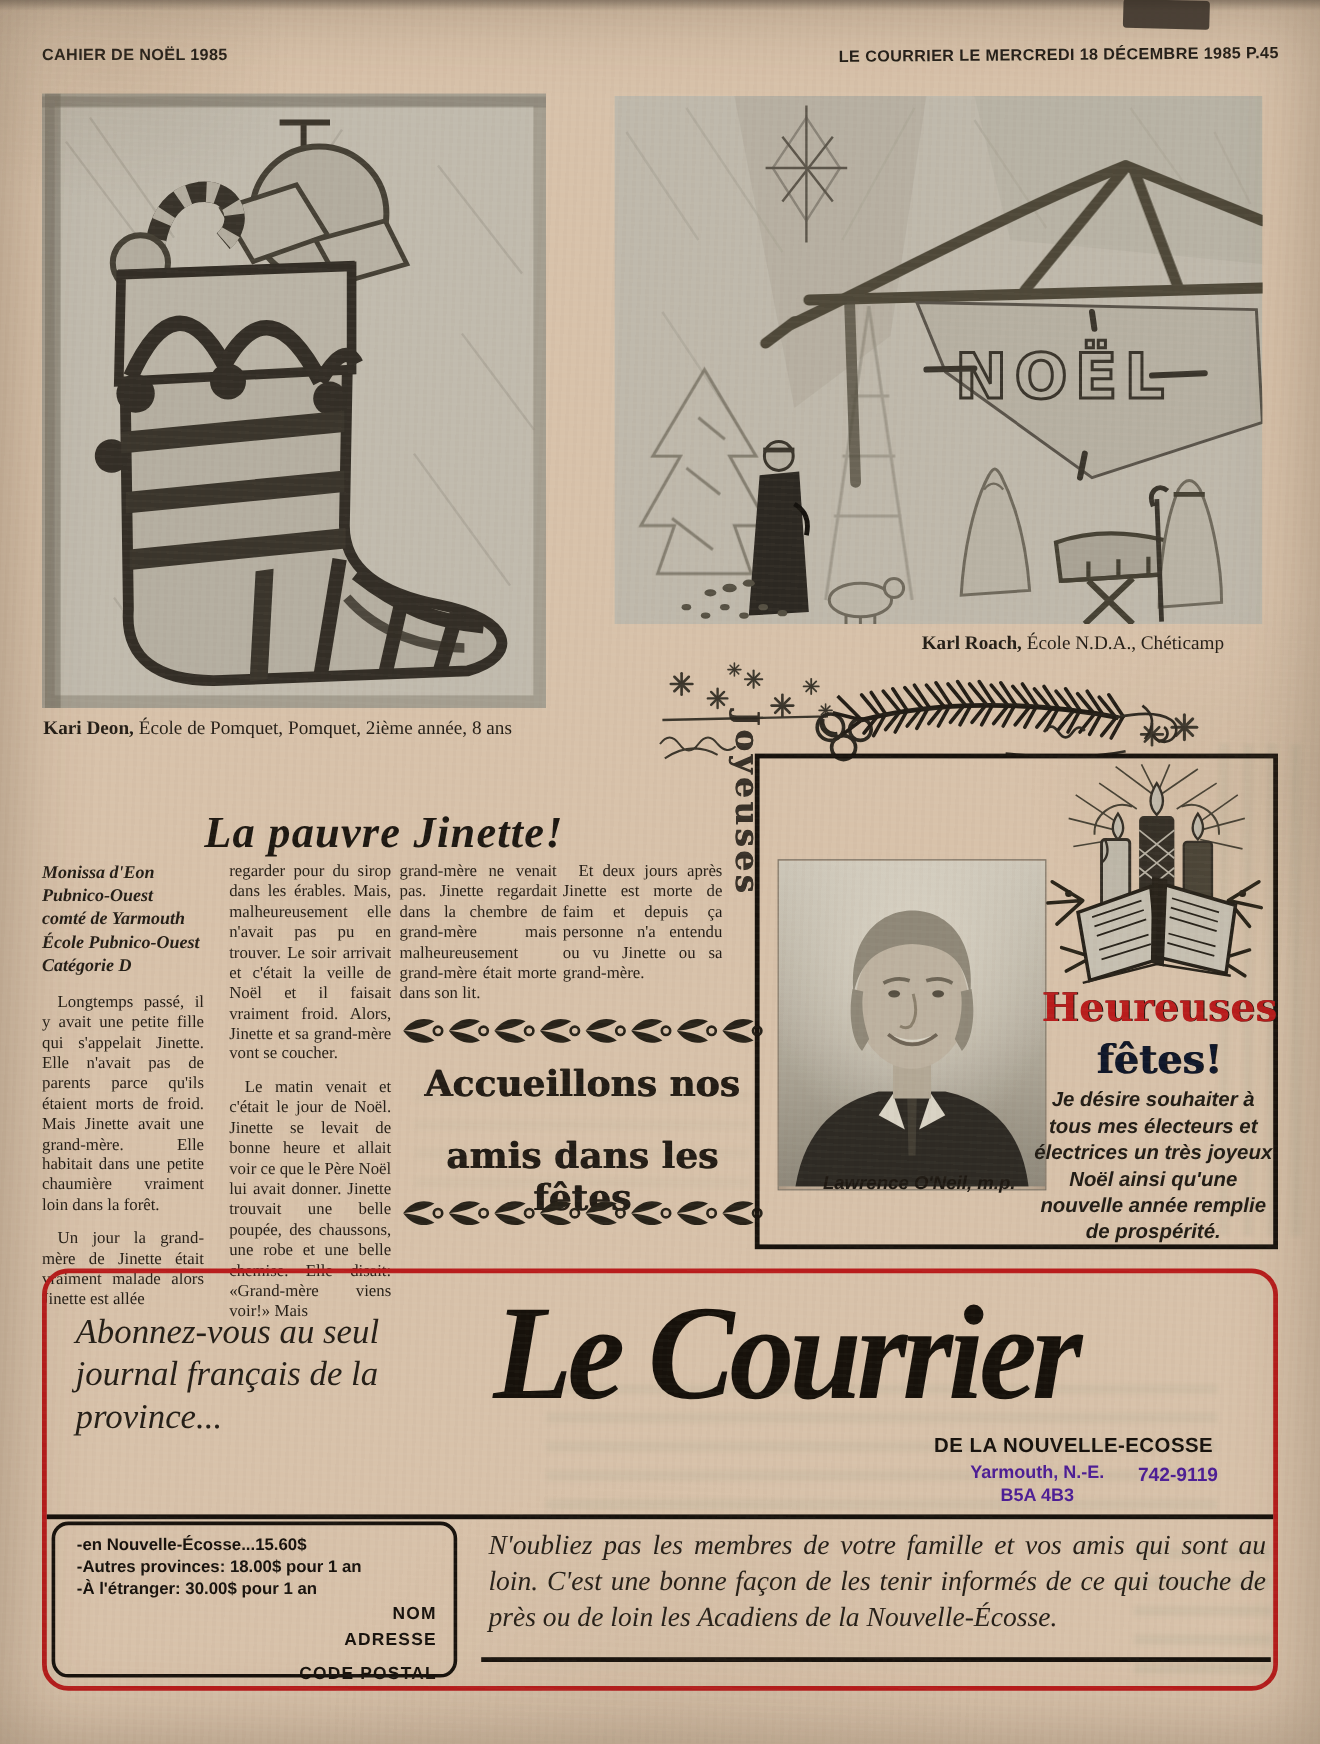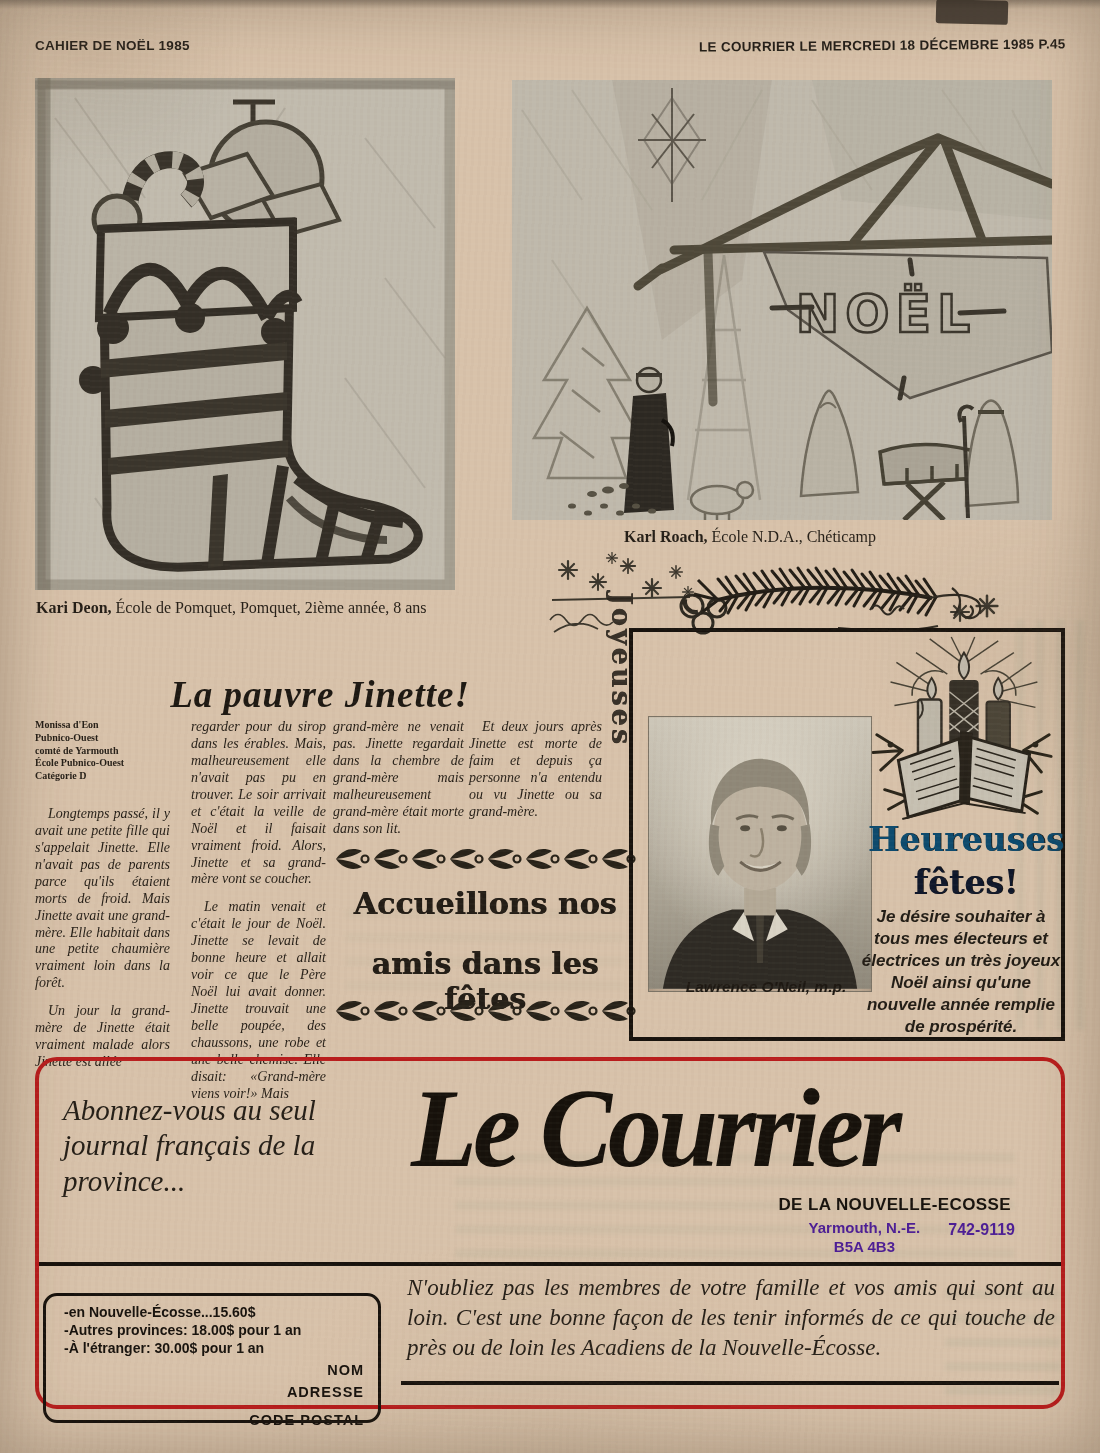--- a/index.html
+++ b/index.html
@@ -35,43 +35,43 @@
 
   
   .art{position:absolute;z-index:2;}
   .art svg{display:block;}
   .stocking-art{left:35px;top:78px;width:420px;height:512px;}
   .nativity-art{left:480px;top:80px;width:540px;height:440px;margin-left:32px;}
 
   .caption{position:absolute;z-index:3;font-size:16px;line-height:1.3;color:#241e17;}
   .caption b{font-weight:bold;}
   .stocking-caption{left:36px;top:598px;width:470px;text-align:justify;}
-  .nativity-caption{left:480px;top:527px;width:540px;text-align:center;}
+  .nativity-caption{left:480px;top:527px;width:540px;text-align:right;}
 
   .garland{position:absolute;left:540px;top:548px;width:460px;height:100px;z-index:3;}
 
   .vertical-text{position:absolute;left:599px;top:592px;height:300px;width:38px;z-index:3;
     writing-mode:vertical-rl;font-family:"DejaVu Serif",serif;font-weight:bold;
     font-size:27px;letter-spacing:3px;color:#2b251d;opacity:.92;
     text-shadow:.6px 0 #2b251d;}
 
   .headline{position:absolute;left:35px;top:648px;width:570px;z-index:3;text-align:center;
     font-family:"Liberation Serif",serif;font-style:italic;font-weight:bold;
     font-size:37px;letter-spacing:1px;color:#1d1812;}
 
   
   .col{position:absolute;top:719px;z-index:3;font-size:14px;line-height:1.21;
     text-align:justify;color:#241e17;}
-  .col p{margin:0 0 11px 0;font-style:italic;}
+  .col p{margin:0 0 11px 0;}
   .col p.ind{text-indent:13px;}
   .col1{left:35px;width:135px;}
   .col2{left:191px;width:135px;}
   .col3{left:333px;width:131px;}
   .col4{left:469px;width:133px;}
-  .byline{font-weight:bold;font-size:10px;line-height:1.28;margin-bottom:23px;}
+  .byline{font-weight:bold;font-size:15px;line-height:1.28;margin-bottom:13px;font-style:italic;}
 
   .leafband{position:absolute;left:334px;width:303px;height:28px;z-index:3;}
   .band1{top:845px;}
   .band2{top:997px;}
   .fancy{position:absolute;left:330px;width:310px;z-index:3;text-align:center;
     font-family:"DejaVu Serif",serif;font-weight:bold;color:#231d16;
     font-size:30px;text-shadow:.7px 0 #231d16;}
   .fancy.l1{top:886px;}
   .fancy.l2{top:946px;}
 
@@ -79,21 +79,21 @@
   .oneil-box{position:absolute;left:629px;top:628px;width:436px;height:413px;z-index:3;
     border:4px solid #17120d;box-sizing:border-box;}
   .candles{position:absolute;right:6px;top:2px;width:186px;height:186px;}
   .photo{position:absolute;left:15px;top:84px;width:222px;height:274px;
     border:1px solid #7c7466;box-shadow:inset 0 0 18px rgba(40,30,20,.35);}
   .photo svg{display:block;}
   .photo-caption{position:absolute;left:8px;top:346px;width:250px;text-align:center;
     font-family:"Liberation Sans",sans-serif;font-weight:bold;font-style:italic;
     font-size:15.5px;color:#1d1812;}
   .greet-t1{position:absolute;left:235px;top:188px;width:196px;text-align:center;
-    font-family:"DejaVu Serif",serif;font-weight:bold;font-size:33px;color:#0c4a6e;
+    font-family:"DejaVu Serif",serif;font-weight:bold;font-size:33px;color:#b91c1c;
     text-shadow:.8px 0 #1d1812;}
   .greet-t2{position:absolute;left:235px;top:231px;width:196px;text-align:center;
     font-family:"DejaVu Serif",serif;font-weight:bold;font-size:33px;color:#0f172a;
     text-shadow:.8px 0 #1d1812;}
   .greet-msg{position:absolute;left:227px;top:274px;width:202px;text-align:center;
     font-family:"Liberation Sans",sans-serif;font-style:italic;font-weight:bold;
     font-size:17px;line-height:1.3;color:#211c15;}
 
   
   .sub-ad{position:absolute;left:35px;top:1057px;width:1030px;height:352px;z-index:3;
@@ -108,21 +108,21 @@
   .logo-sub{position:absolute;right:50px;top:134px;
     font-family:"Liberation Sans",sans-serif;font-weight:bold;font-size:17px;
     letter-spacing:.4px;color:#17120d;margin-left:27px;}
   .addr{position:absolute;right:46px;top:158px;display:flex;align-items:flex-start;
     font-family:"Liberation Sans",sans-serif;font-weight:bold;color:#4c1d95;}
   .addr .city{font-size:15px;text-align:center;line-height:1.25;}
   .addr .phone{font-size:16px;margin-left:28px;margin-top:2px;}
   .sub-rule{position:absolute;left:0;right:0;top:201px;height:4px;background:#17120d;}
   .form-box{position:absolute;left:4px;top:207px;width:338px;height:130px;
     border:3px solid #17120d;border-radius:14px;box-sizing:border-box;
-    padding:7px 14px 6px 18px;font-family:"Liberation Sans",sans-serif;color:#17120d;margin-top:25px;}
+    padding:7px 14px 6px 18px;font-family:"Liberation Sans",sans-serif;color:#17120d;}
   .prices div{font-weight:bold;font-size:14px;line-height:1.3;}
   .form-row{display:flex;align-items:flex-end;margin-top:4px;flex-direction:column;}
   .form-row .lbl{font-weight:bold;font-size:14.5px;letter-spacing:1px;white-space:nowrap;}
   .form-row .line{flex:1;border-bottom:2.5px solid #17120d;height:13px;margin-left:12px;}
   .form-row.blank .line{margin-left:0;}
   .sub-msg{position:absolute;left:368px;top:212px;width:648px;
     font-family:"Liberation Serif",serif;font-style:italic;font-size:23px;
     line-height:1.3;text-align:justify;color:#241e17;}
   .msg-rule{position:absolute;left:362px;right:2px;top:320px;height:3.5px;background:#17120d;}
 </style>

